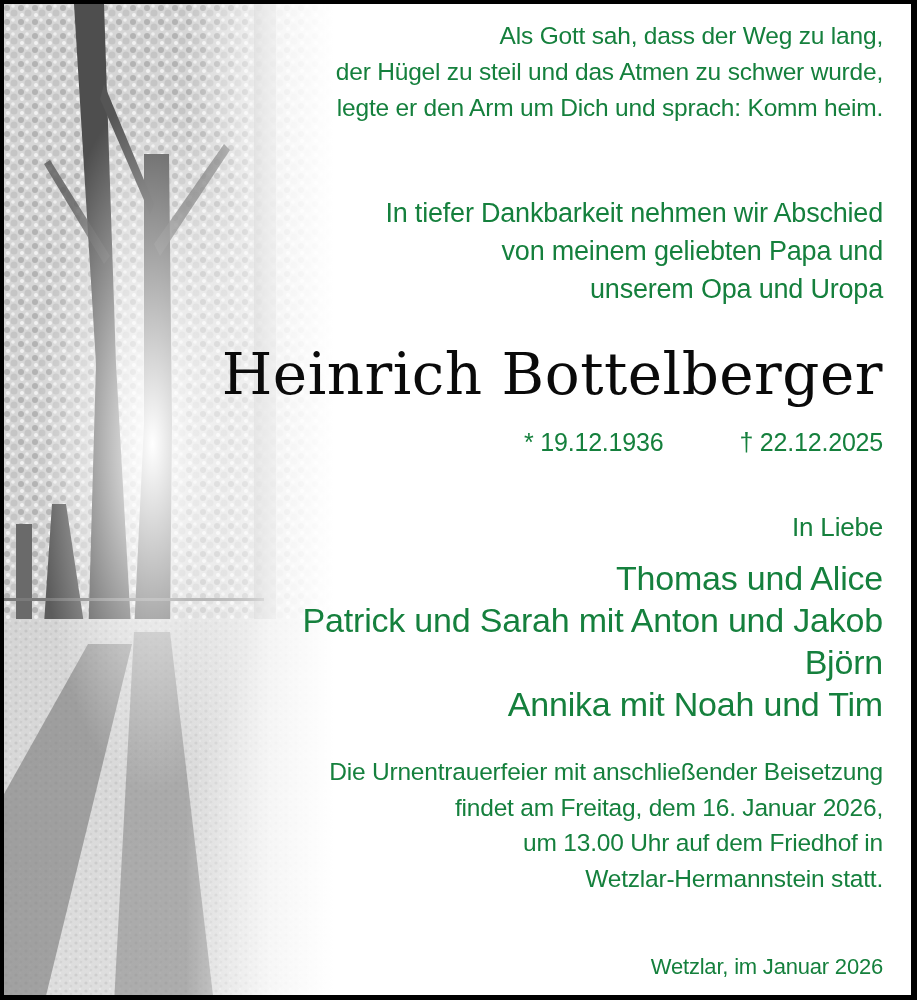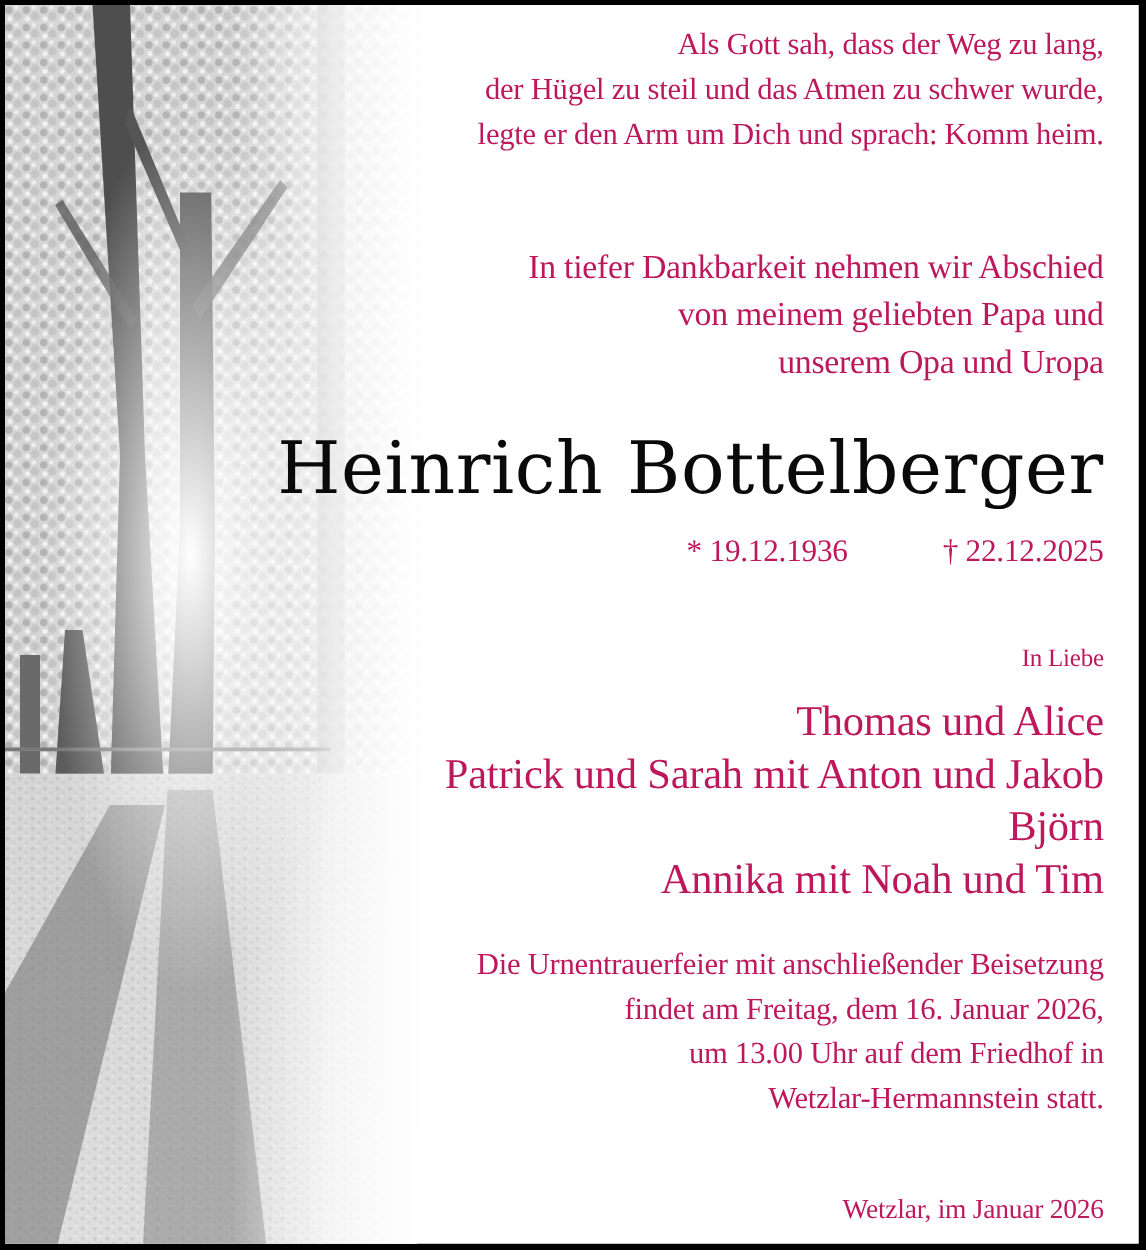--- a/index.html
+++ b/index.html
@@ -12,34 +12,34 @@
     }
     .photo {
       position: absolute; left: 0; top: 0; width: 330px; height: 1000px; overflow: hidden;
     }
     .photo svg { display: block; }
     .fade {
       position: absolute; left: 0; top: 0; width: 330px; height: 1000px;
       background: linear-gradient(to right, rgba(255,255,255,0) 0%, rgba(255,255,255,0) 55%, rgba(255,255,255,0.75) 80%, #ffffff 100%);
     }
     .text {
-      position: absolute; right: 28px; text-align: right; color: #be185d;
-      font-family: Liberation Serif, serif; font-weight: 300;
+      position: absolute; right: 28px; text-align: right; color: #15803d;
+      font-family: Liberation Sans, sans-serif; font-weight: 300;
       letter-spacing: -0.2px;
     }
     .text .line { display: block; white-space: nowrap; }
     .poem { top: 14px; font-size: 24.5px; line-height: 36px; }
     .intro { top: 190px; font-size: 27px; line-height: 38px; }
     .name {
       top: 330px; font-family: "DejaVu Serif", "Liberation Serif", serif;
       font-size: 58px; line-height: 80px; letter-spacing: 0.5px; font-weight: normal; color: #0a0a0a; text-align: right;
     }
     .dates { top: 420px; font-size: 25px; line-height: 36px; }
     .dates .birth { display: inline-block; margin-right: 76px; }
-    .love { top: 504px; font-size: 20px; line-height: 38px; }
+    .love { top: 504px; font-size: 26px; line-height: 38px; }
     .family { top: 553px; font-size: 34px; line-height: 42px; }
     .ceremony { top: 750px; font-size: 24.5px; line-height: 35.5px; }
     .place { top: 946px; font-size: 22px; line-height: 34px; }
   </style>
 </head>
 <body>
 
 <div class="frame">
 
   <div class="photo">

